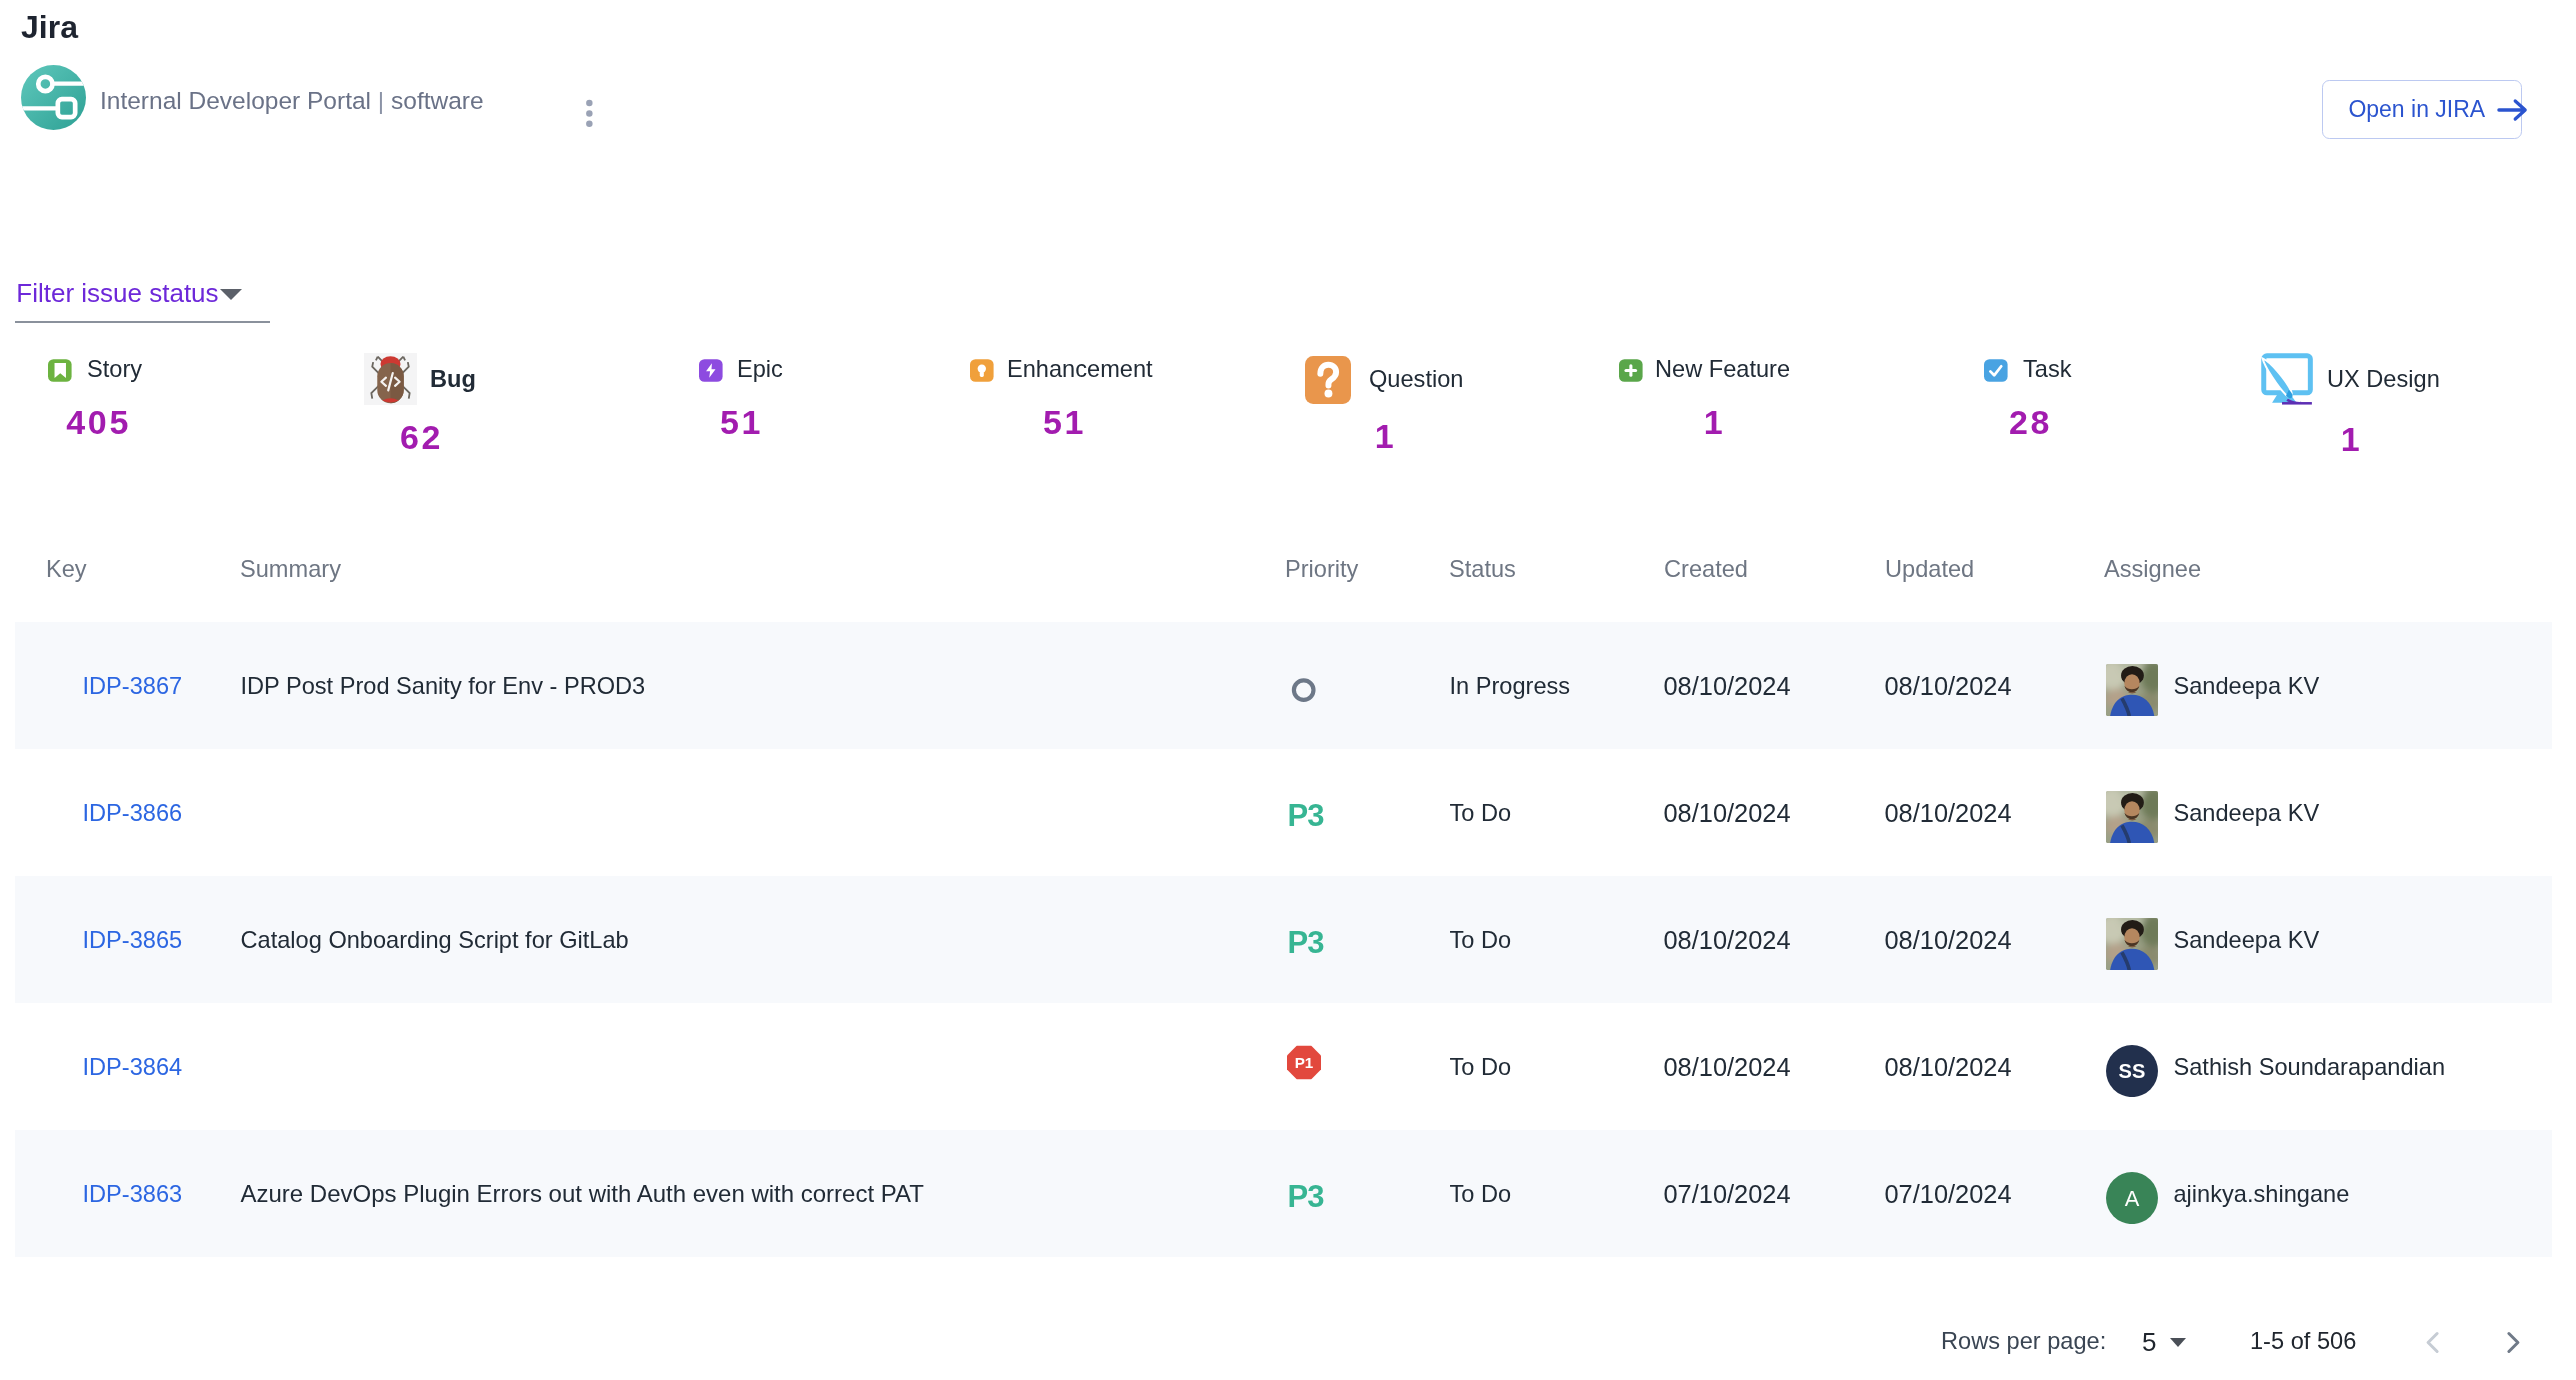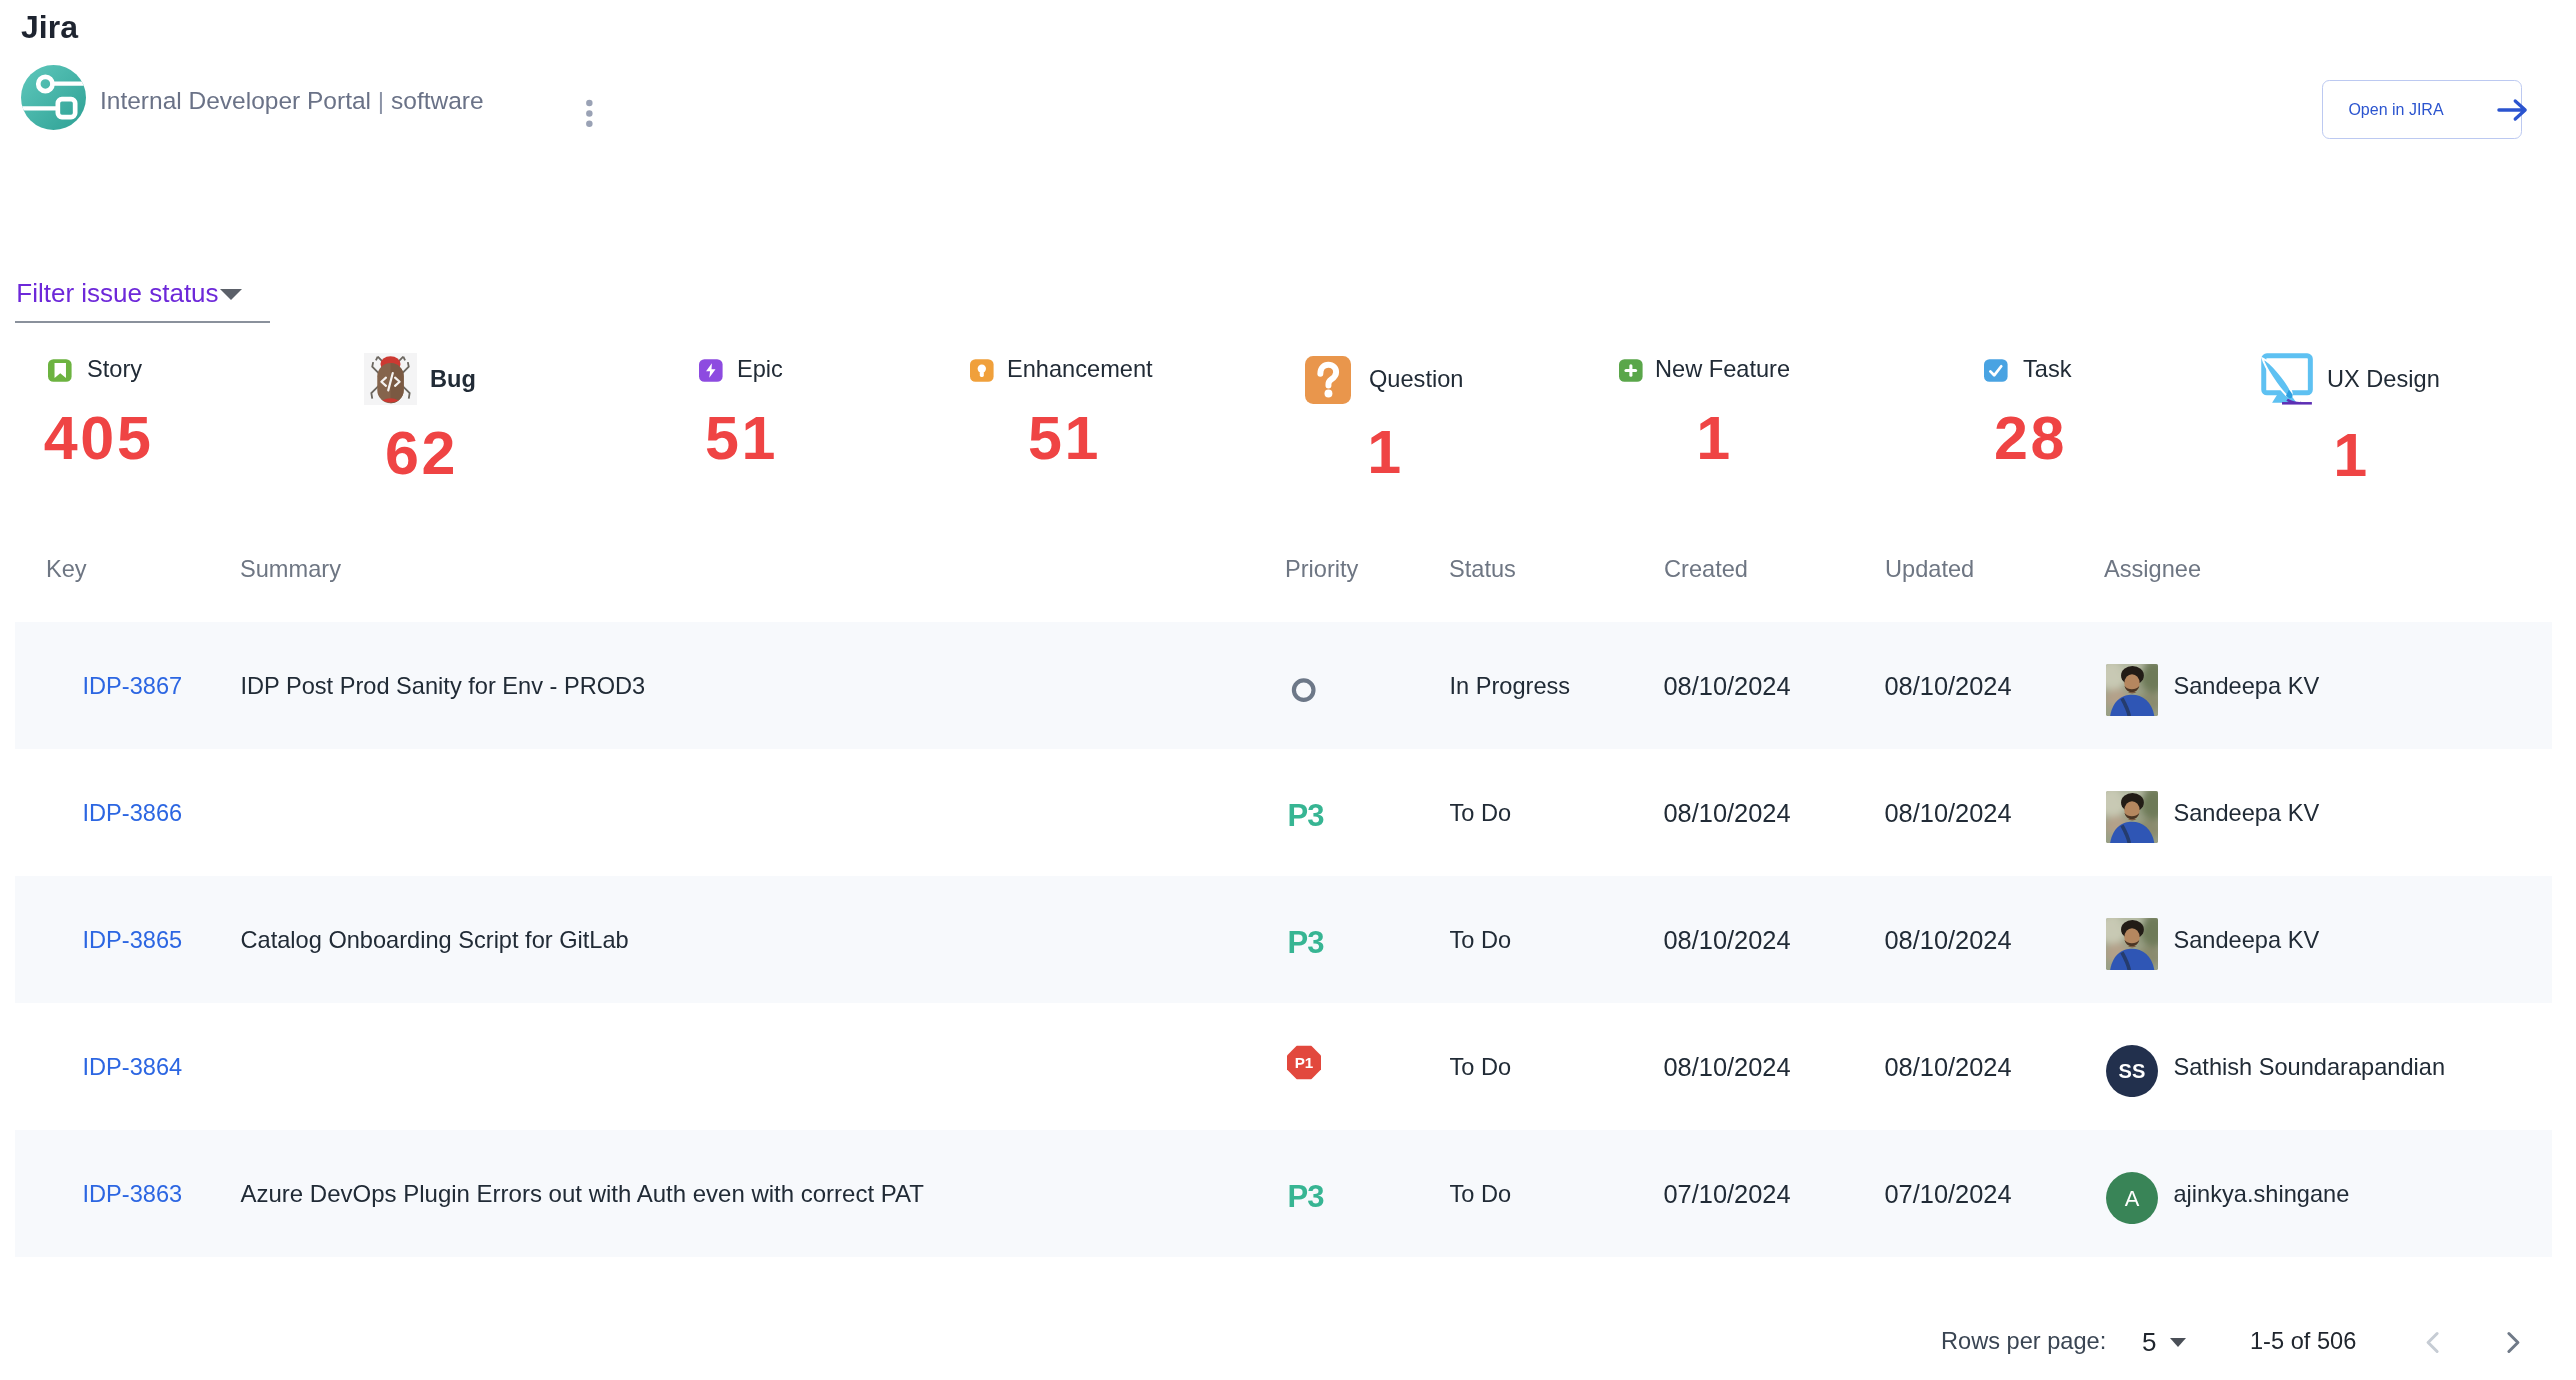--- a/index.html
+++ b/index.html
@@ -4,28 +4,28 @@
 <style>
   * { margin:0; padding:0; box-sizing:border-box; }
   html,body { width:2576px; height:1381px; background:#ffffff; }
   body { position:relative; font-family:"Liberation Sans", sans-serif; color:#212b36; }
   .abs { position:absolute; }
   .title { left:21px; top:9px; font-size:32px; font-weight:700; color:#1e2430; }
   .subtitle { left:100px; top:87px; font-size:24.5px; color:#6a7287; }
   .subtitle .pipe { color:#8b93a6; }
   .btn { left:2322px; top:80px; width:200px; height:59px; border:1.8px solid #bcc9f1; border-radius:7.3px;
          display:flex; align-items:center; justify-content:flex-start; padding-left:25.4px;
-         color:#2b54cf; font-size:16px; font-weight:500; }
+         color:#2b54cf; font-size:23px; font-weight:500; }
   .btn svg { position:absolute; left:174px; top:50%; transform:translateY(-50%); }
   .filter { left:16.3px; top:278px; font-size:26px; color:#6d28d9; }
   .filter-line { left:14.5px; top:321px; width:255px; height:1.5px; background:#8a919c; }
   .ftri { left:220px; top:289px; width:0; height:0; border-left:11.8px solid transparent; border-right:11.8px solid transparent; border-top:11.8px solid #5b6069; }
 
   .stat-label { font-size:23.6px; color:#212b36; }
-  .stat-count { font-size:61px; font-weight:700; color:#ef4444; letter-spacing:2.7px; transform:translateX(calc(-50% + 3.6px)); white-space:nowrap; }
+  .stat-count { font-size:34px; font-weight:700; color:#a21caf; letter-spacing:2.7px; transform:translateX(calc(-50% + 3.6px)); white-space:nowrap; }
 
   .th { font-size:23.6px; color:#6e7683; }
   .row { left:14.5px; width:2537px; height:127px; }
   .row.odd { background:#f7f9fc; }
   .cell { position:absolute; top:50%; transform:translateY(-50%); font-size:23.6px; white-space:nowrap; }
   .sum { font-size:23.6px; }
   .date { font-size:25.4px; }
   .key { color:#2c66e2;margin-left:36px; }
   .p3 { font-weight:700; color:#37b593; font-size:31px; letter-spacing:-0.9px; transform:translateY(calc(-50% + 2.7px)); }
   .avatar-name { left:2159px; }

